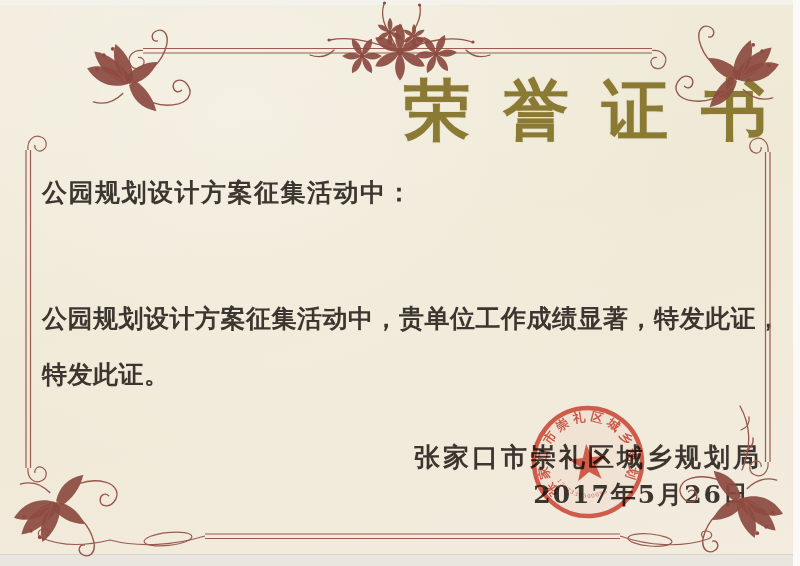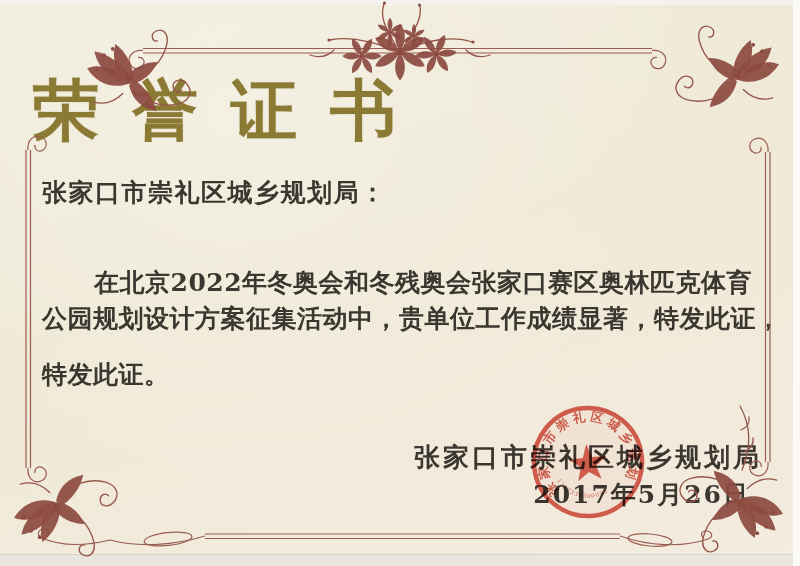--- a/index.html
+++ b/index.html
@@ -12,21 +12,21 @@
     position:absolute;inset:0;
     background:
       radial-gradient(ellipse at 30% 20%, rgba(255,255,255,0.25), rgba(255,255,255,0) 60%),
       linear-gradient(165deg,#f1ecdc 0%,#efe9d6 45%,#f2ebdc 78%,#f3ecdf 100%);
   }
   .edge-top{position:absolute;left:0;top:0;width:800px;height:5px;background:#f4f2ec;}
   .edge-bottom{position:absolute;left:0;top:554px;width:800px;height:12px;background:#e9e5df;border-top:1px solid #d9d4cb;}
   .edge-right{position:absolute;left:793px;top:0;width:7px;height:566px;background:#fbfaf7;}
   .txt{position:absolute;color:#3b362f;white-space:nowrap;}
   .title{
-    left:0;top:74px;width:800px;text-align:left;
+    left:0;top:74px;width:800px;text-align:right;
     font-size:66px;line-height:1.1;font-weight:700;
     color:#8a7a33;letter-spacing:33px;text-indent:33px;
     text-shadow:0 0 1px rgba(138,122,51,.55);
   }
   .recipient{left:42px;top:176px;font-size:25px;font-weight:700;letter-spacing:1.5px;}
   .bodyline{left:42px;font-size:25px;font-weight:600;letter-spacing:0.5px;line-height:33px;}
   .b1{top:266px;text-indent:52px;}
   .b2{top:302px;}
   .b3{top:358px;}
   .issuer{left:404px;top:440px;width:368px;text-align:center;font-size:26px;font-weight:600;letter-spacing:3px;}
@@ -45,22 +45,21 @@
 </head>
 <body>
 
 <div class="stage">
   <div class="paper"></div>
   <div class="edge-top"></div>
   <div class="edge-bottom"></div>
   <div class="edge-right"></div>
 
   <div class="txt title">荣誉证书</div>
-  <div class="txt recipient">张家口市崇礼区城乡规划局：</div>
-  <div class="txt bodyline b1">在北京2022年冬奥会和冬残奥会张家口赛区奥林匹克体育</div>
+  <div class="txt recipient">公园规划设计方案征集活动中：</div>
   <div class="txt bodyline b2">公园规划设计方案征集活动中，贵单位工作成绩显著，特发此证，</div>
   <div class="txt bodyline b3">特发此证。</div>
   <div class="txt issuer">张家口市崇礼区城乡规划局</div>
   <div class="txt dateline">2017年5月26日</div>
 
   <svg class="overlay" width="800" height="566" viewBox="0 0 800 566" xmlns="http://www.w3.org/2000/svg" xmlns:xlink="http://www.w3.org/1999/xlink">
     <defs>
       <g id="lily">
         <path class="fp" d="M0 0 C -16 -5 -30 1 -39 15 C -27 20 -12 15 -1 6 Z"></path>
         <path class="fp" d="M0 0 C -11 9 -16 23 -12 38 C -1 30 5 17 5 4 Z"></path>

